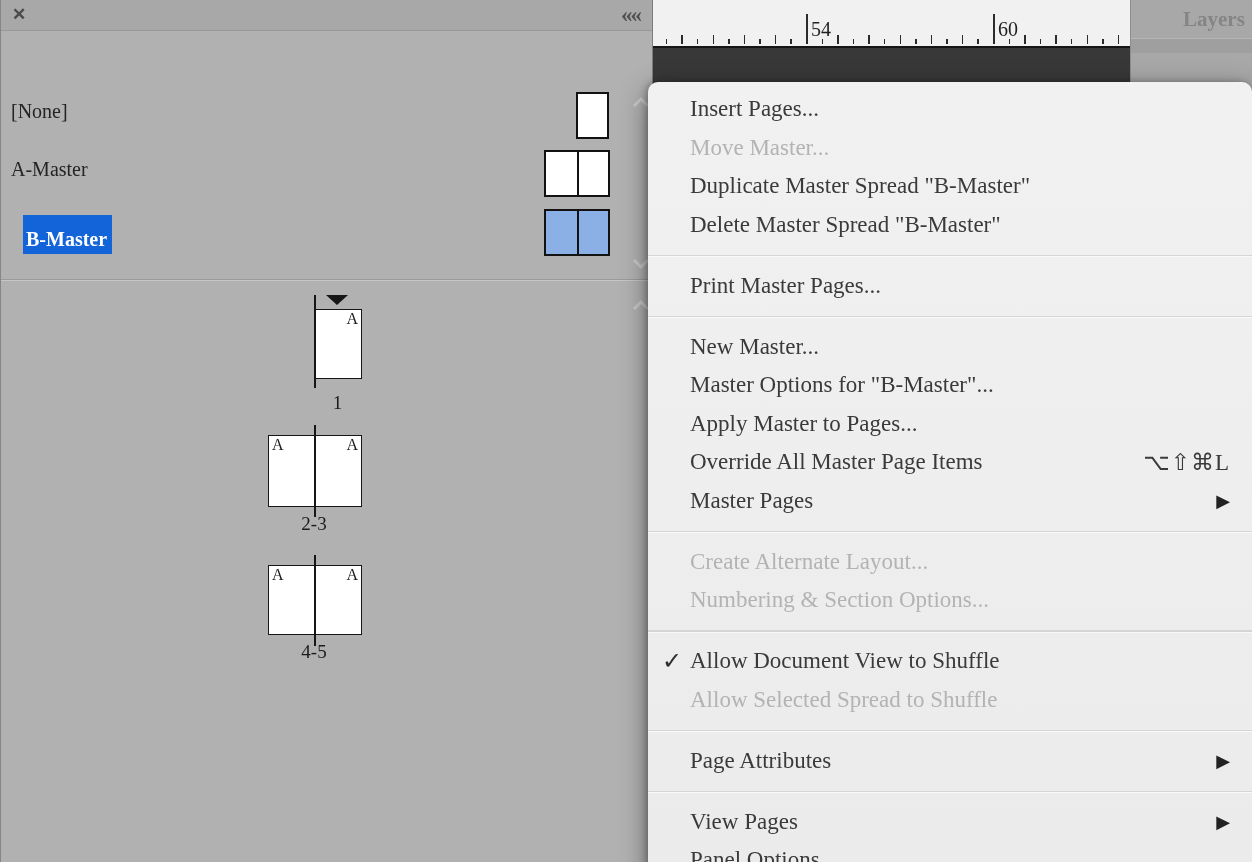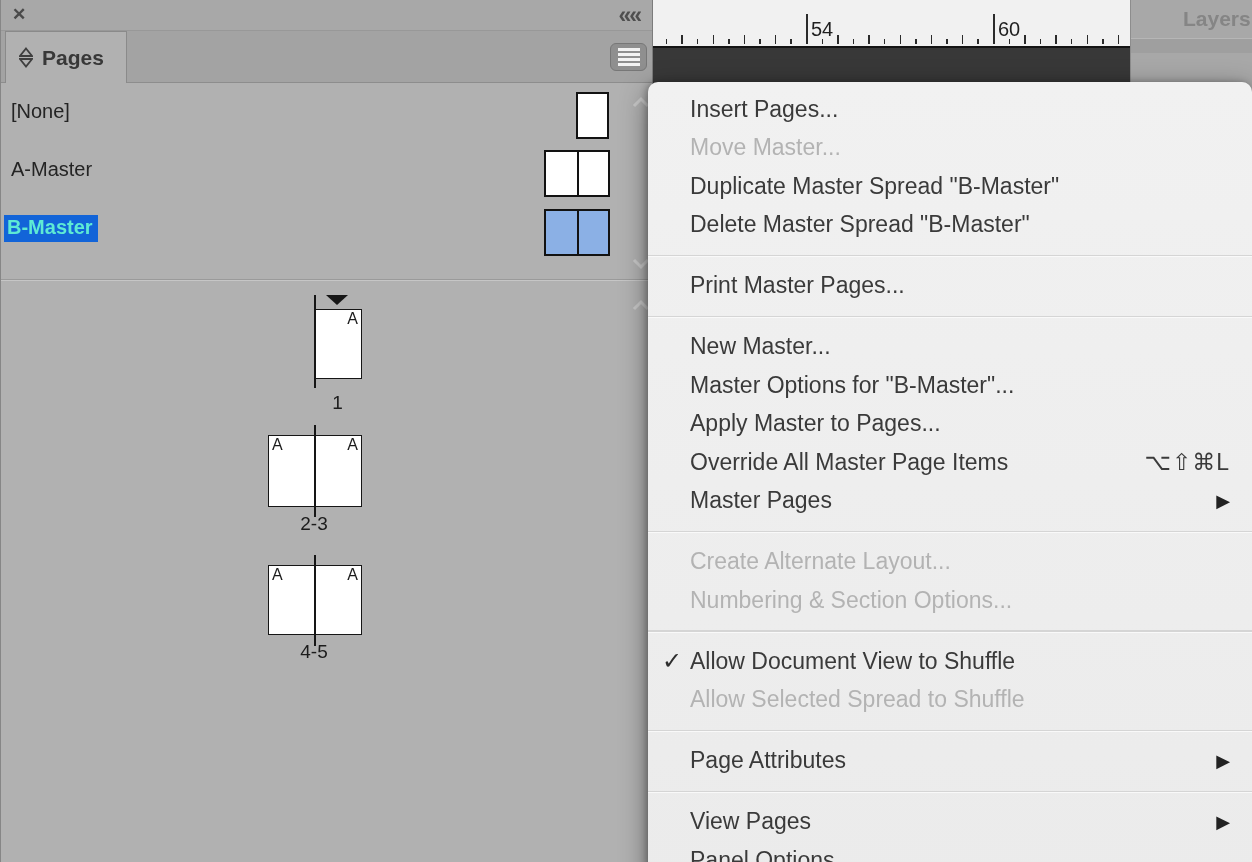--- a/index.html
+++ b/index.html
@@ -1,17 +1,17 @@
 <!DOCTYPE html>
 <html><head>
 <meta charset="utf-8">
 <style>
   * { margin:0; padding:0; box-sizing:border-box; }
   html,body { width:1252px; height:862px; overflow:hidden; font-family:"Liberation Sans", sans-serif; }
-  .app { position:relative; width:1024px; height:862px; background:#b1b1b1; }
+  .app { position:relative; width:1024px; height:862px; background:#b1b1b1;font-family:Liberation Serif, serif; }
 
   
   .doc-area { position:absolute; left:653px; top:0; width:599px; height:862px; background:#383838; }
   .ruler { position:absolute; left:653px; top:0; width:477px; height:48px; background:#f1f1f1; border-bottom:2px solid #141414; }
   .tick { position:absolute; width:1.5px; background:#2b2b2b; bottom:2px; }
   .tick.minor { height:5px; }
   .tick.unit  { height:9px; }
   .tick.major { height:30px; }
   .ruler-num { position:absolute; top:18px; font-size:20px; color:#1f1f1f; }
 
@@ -26,21 +26,21 @@
   .close-x { position:absolute; left:11px; top:4px; font-size:17px; font-weight:bold; color:#4a4a4a; cursor:default; }
   .collapse { position:absolute; right:12px; top:2px; font-size:23px; font-weight:bold; color:#4f4f4f; letter-spacing:-2px; }
   .tabstrip { position:absolute; left:0; top:31px; width:100%; height:52px; background:#a3a3a3; border-bottom:1px solid #8d8d8d; }
   .tab { position:absolute; left:4px; top:0; width:122px; height:52px; background:#b1b1b1; border:1px solid #8a8a8a; border-bottom:none; display:flex; align-items:center; gap:9px; padding-left:13px; }
   .tab span { font-size:21px; font-weight:bold; color:#383838; }
   .hamburger { position:absolute; right:5px; top:12px; width:37px; height:28px; background:#8f8f8f; border:1px solid #777; border-radius:6px; display:flex; flex-direction:column; justify-content:center; align-items:center; gap:2.5px; }
   .hamburger i { display:block; width:22px; height:2.6px; background:#f2f2f2; }
 
   .master-row { position:absolute; left:0; width:100%; height:58px; }
   .master-name { position:absolute; left:10px; top:12px; font-size:20px; color:#242424; white-space:nowrap; }
-  .master-name.selected { left:3px; top:10px; background:#1264d8; color:#5eead4; font-weight:bold; padding:1px 5px 3px 3px; }
+  .master-name.selected { left:22px; top:10px; background:#1264d8; color:#ffffff; font-weight:bold; padding:13px 5px 3px 3px; }
   .pthumb { position:absolute; top:4px; border:2px solid #121212; background:#fff; }
   .pthumb .mid { position:absolute; left:50%; top:0; width:1.5px; height:100%; background:#121212; }
   .chev { position:absolute; }
 
   .sect-divider { position:absolute; left:0; top:279px; width:100%; height:2px; border-top:1px solid #9a9a9a; border-bottom:1px solid #c6c6c6; }
 
   .spine { position:absolute; width:2px; background:#161616; }
   .dpage { position:absolute; background:#fff; border:1.5px solid #161616; }
   .pfx { position:absolute; font-size:16px; color:#1c1c1c; top:0; }
   .pfx.r { right:3px; } .pfx.l { left:3px; }
@@ -101,35 +101,20 @@
       <span>Layers</span>
     </div>
     <div class="layers-band"></div>
   </div>
 
   <div class="pages-panel">
     <div class="titlebar">
       <span class="close-x">✕</span>
       <span class="collapse">««</span>
     </div>
-    <div class="tabstrip">
-      <div class="tab">
-        <svg width="14" height="21" viewBox="0 0 14 21">
-          <polygon points="7,1.5 13,9 1,9" fill="none" stroke="#3f3f3f" stroke-width="1.8"></polygon>
-          <polygon points="1,12 13,12 7,19.5" fill="none" stroke="#3f3f3f" stroke-width="1.8"></polygon>
-        </svg>
-        <span>Pages</span>
-      </div>
-      <div class="hamburger">
-        <i></i>
-          <i></i>
-          <i></i>
-          <i></i>
-      </div>
-    </div>
 
     <div id="masters">
         <div class="master-row" style="top: 88px;">
           <span class="master-name">[None]</span>
           <div class="pthumb" style="left: 575px; width: 33px; height: 47px;"></div>
         </div>
         <div class="master-row" style="top: 146px;">
           <span class="master-name">A-Master</span>
           <div class="pthumb" style="left: 543px; width: 66px; height: 47px;">
             <div class="mid"></div>

